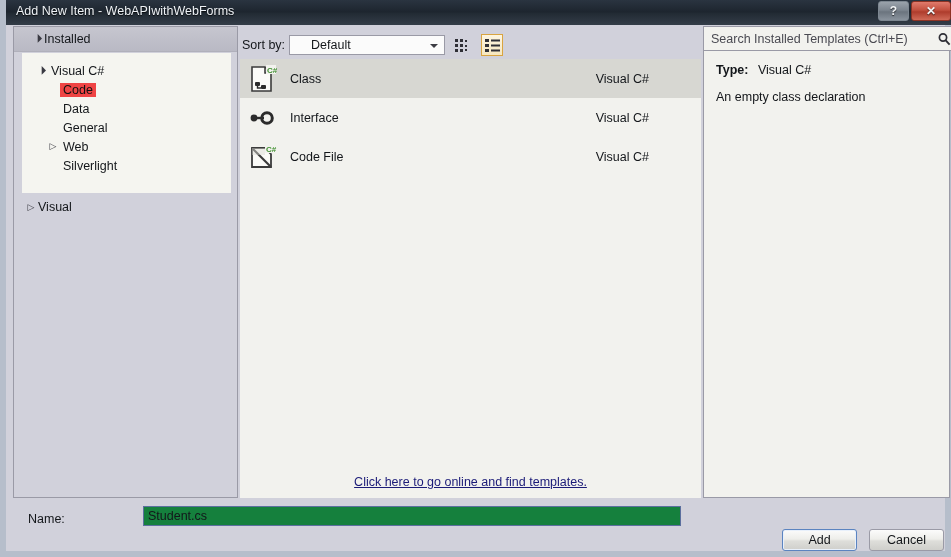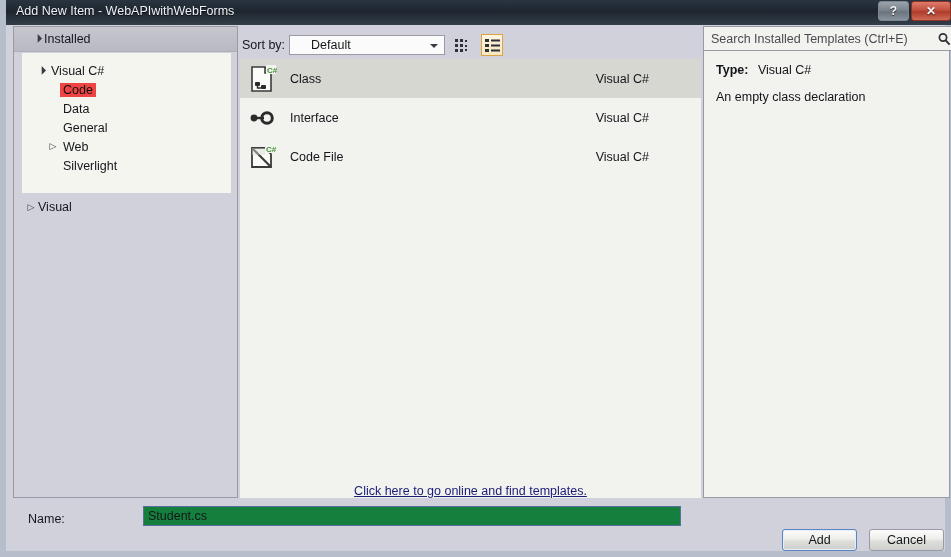--- a/index.html
+++ b/index.html
@@ -262,21 +262,21 @@
     right: 52px;
     font-size: 12.5px;
     color: #13161a;
   }
   #online-link-wrap {
     position: absolute;
     left: 2px; top: 437px;
     width: 461px; height: 35px;
     background: #f2f2ee;
     display: flex;
-    align-items: flex-end;
+    align-items: center;
     justify-content: center;
     padding-top: 3px;
     box-sizing: border-box;
   }
   #online-link {
     font-size: 12.5px;
     color: #1b1b78;
     text-decoration: underline;
     cursor: pointer;
   }

